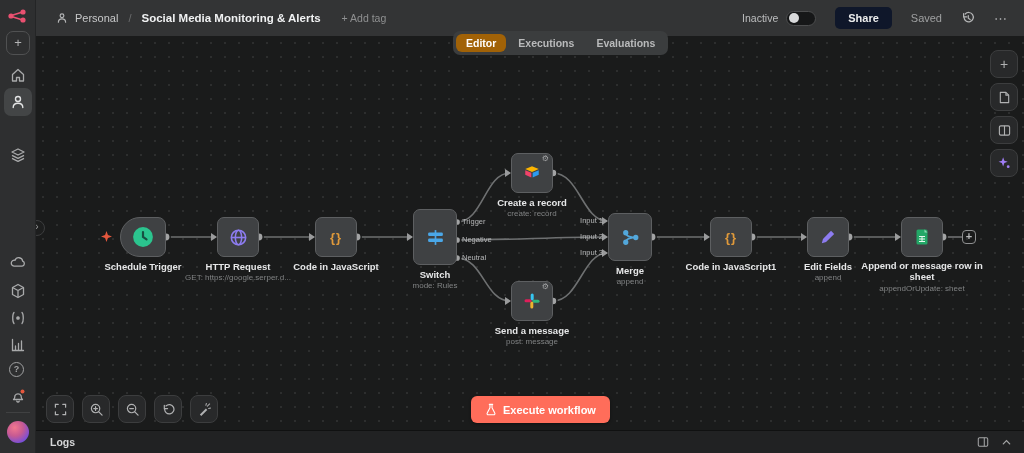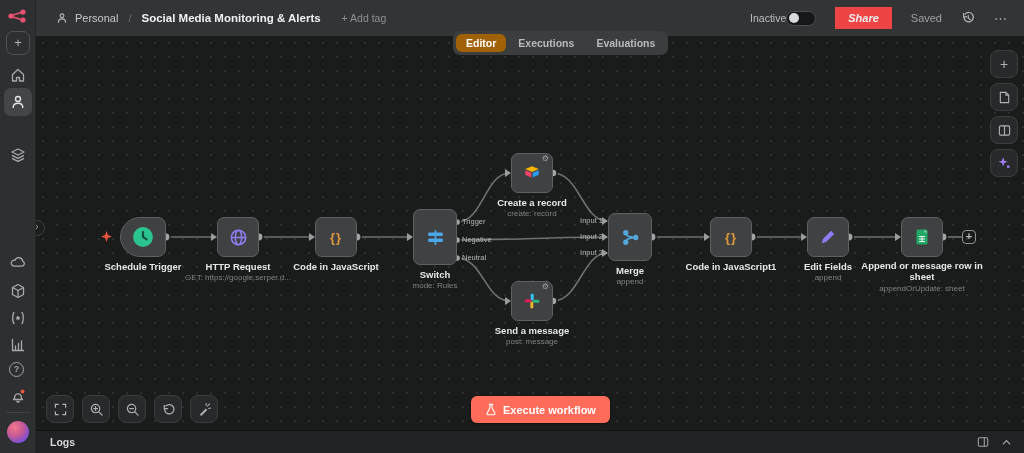--- a/index.html
+++ b/index.html
@@ -79,30 +79,30 @@
   .topbar{
     position:absolute;left:36px;top:0;right:0;height:36px;background:#333435;
     z-index:7;display:flex;align-items:center;box-sizing:border-box;padding:0 16px 0 20px;
   }
   .crumb{display:flex;align-items:center;gap:7px;}
   .crumb .ws{font-size:11px;color:#c7c8c9;}
   .crumb .sep{font-size:11px;color:#6b6c6d;margin:0 3px;}
   .crumb .title{font-size:11.5px;font-weight:700;color:#f0f1f2;text-align:right;}
   .crumb .addtag{font-size:10.5px;color:#8f9091;margin-left:14px;}
   .tb-right{margin-left:auto;display:flex;align-items:center;gap:19px;}
-  .status{display:flex;align-items:center;}
+  .status{display:flex;align-items:center;gap:8px;}
   .status .lbl{font-size:10.5px;color:#bdbebf;}
   .toggle{
     position:relative;width:30px;height:15px;background:#161718;border:1px solid #4c4d4e;
     border-radius:9px;box-sizing:border-box;
   }
   .toggle .knob{position:absolute;left:2px;top:1.5px;width:10px;height:10px;background:#d9dadb;border-radius:50%;}
   .share-btn{
-    background:#ef4444;color:#eceded;font-size:11px;font-weight:700;
-    padding:5px 13px;border-radius:0;font-style:italic;
+    background:#0f172a;color:#eceded;font-size:11px;font-weight:700;
+    padding:5px 13px;border-radius:5px;
   }
   .saved{font-size:11px;color:#9fa0a1;}
   .iconbtn{display:flex;align-items:center;color:#b5b6b7;}
   .more-dots{font-size:13px;color:#b5b6b7;letter-spacing:1px;}
   
   .tabs{
     position:absolute;left:453px;top:31px;z-index:8;display:flex;align-items:center;
     background:#3b3d3e;border-radius:7px;padding:3px;gap:2px;
   }
   .tab{font-size:10.5px;color:#b9babb;padding:3px 10px;border-radius:5px;font-weight:600;}

